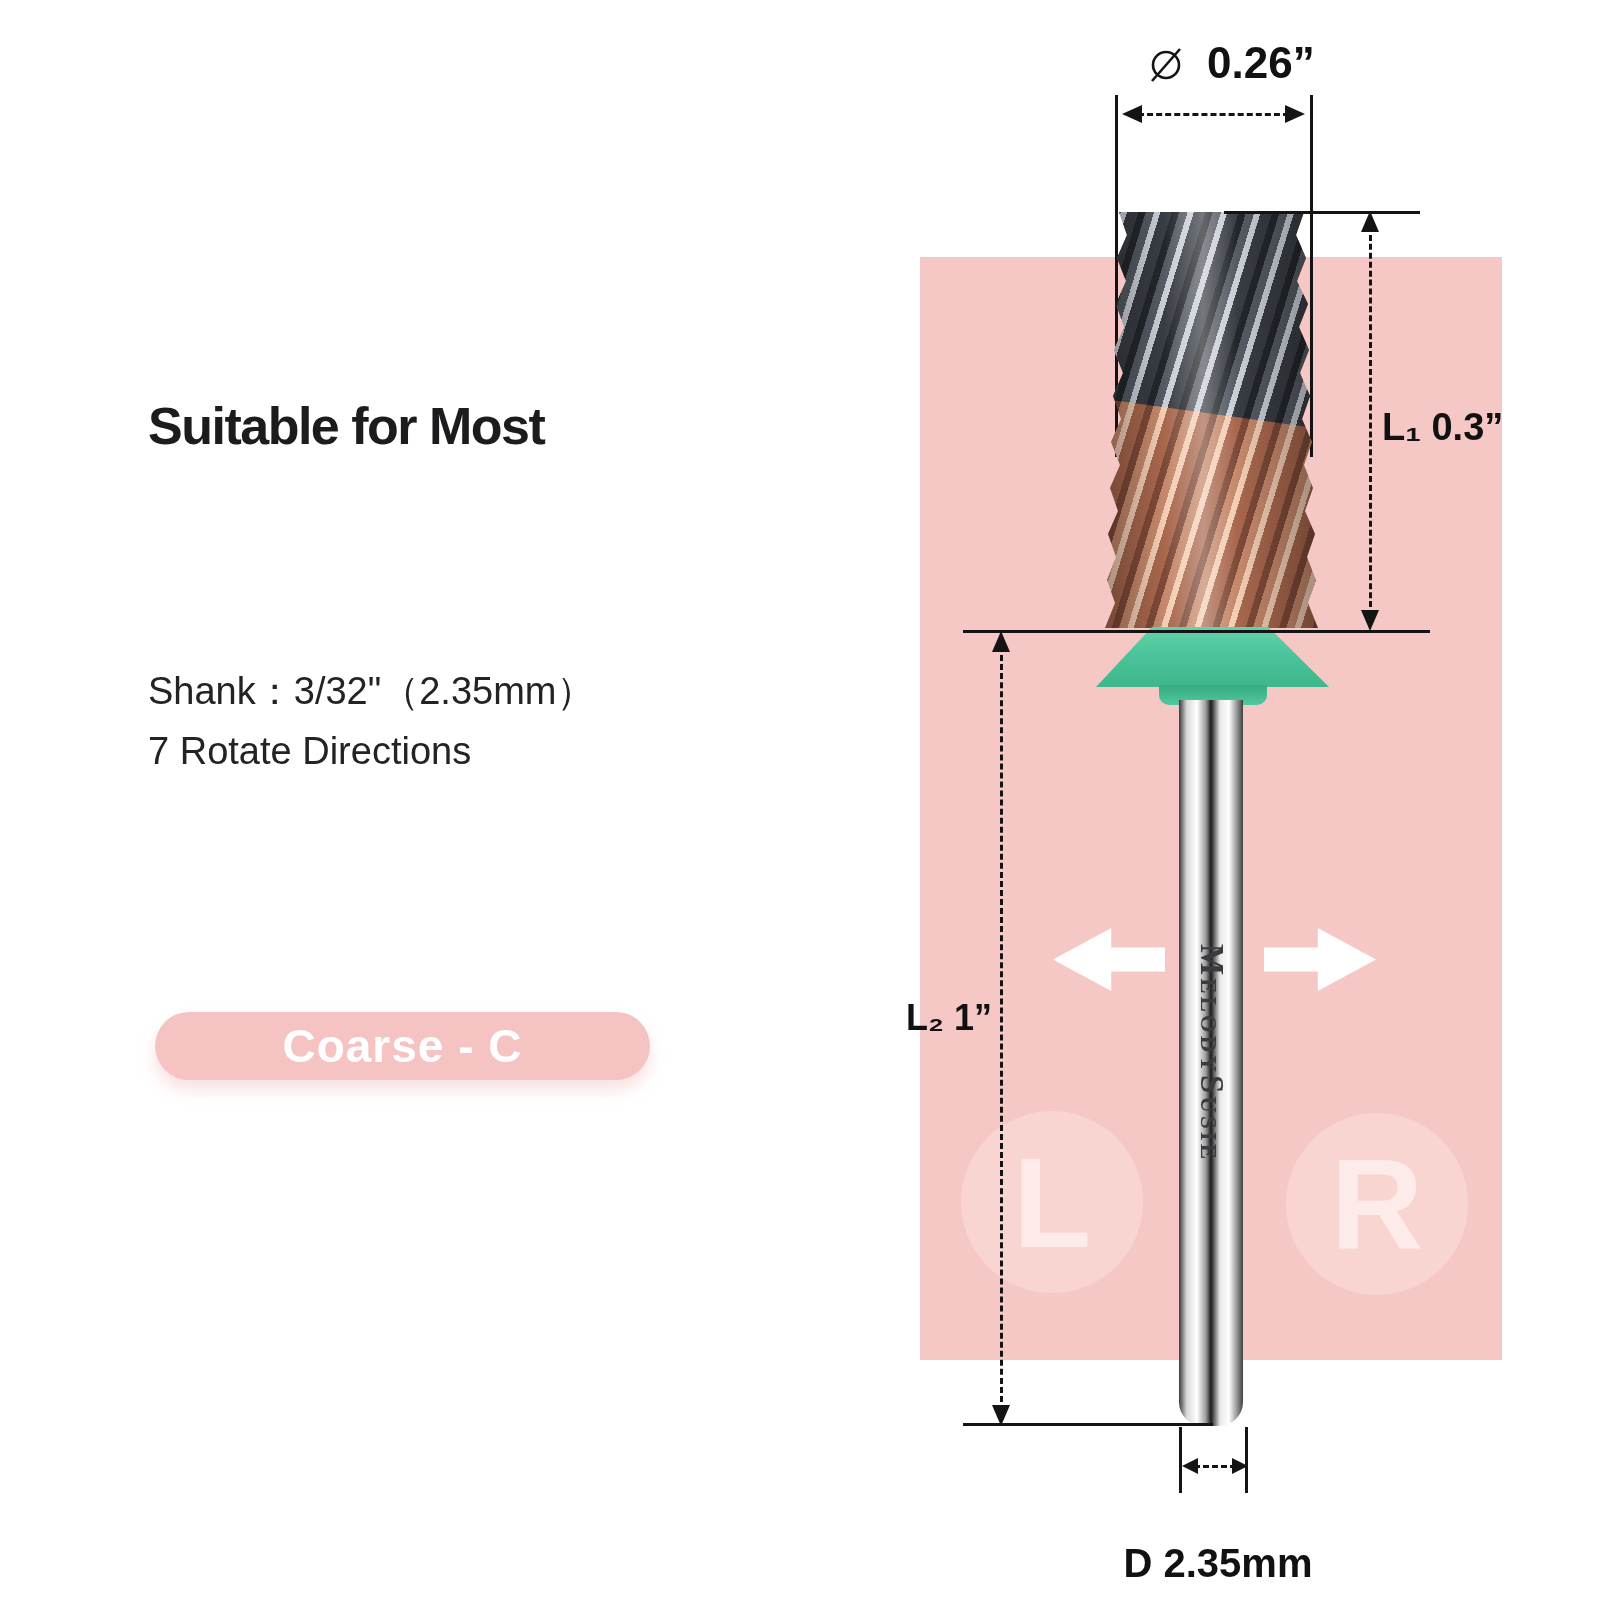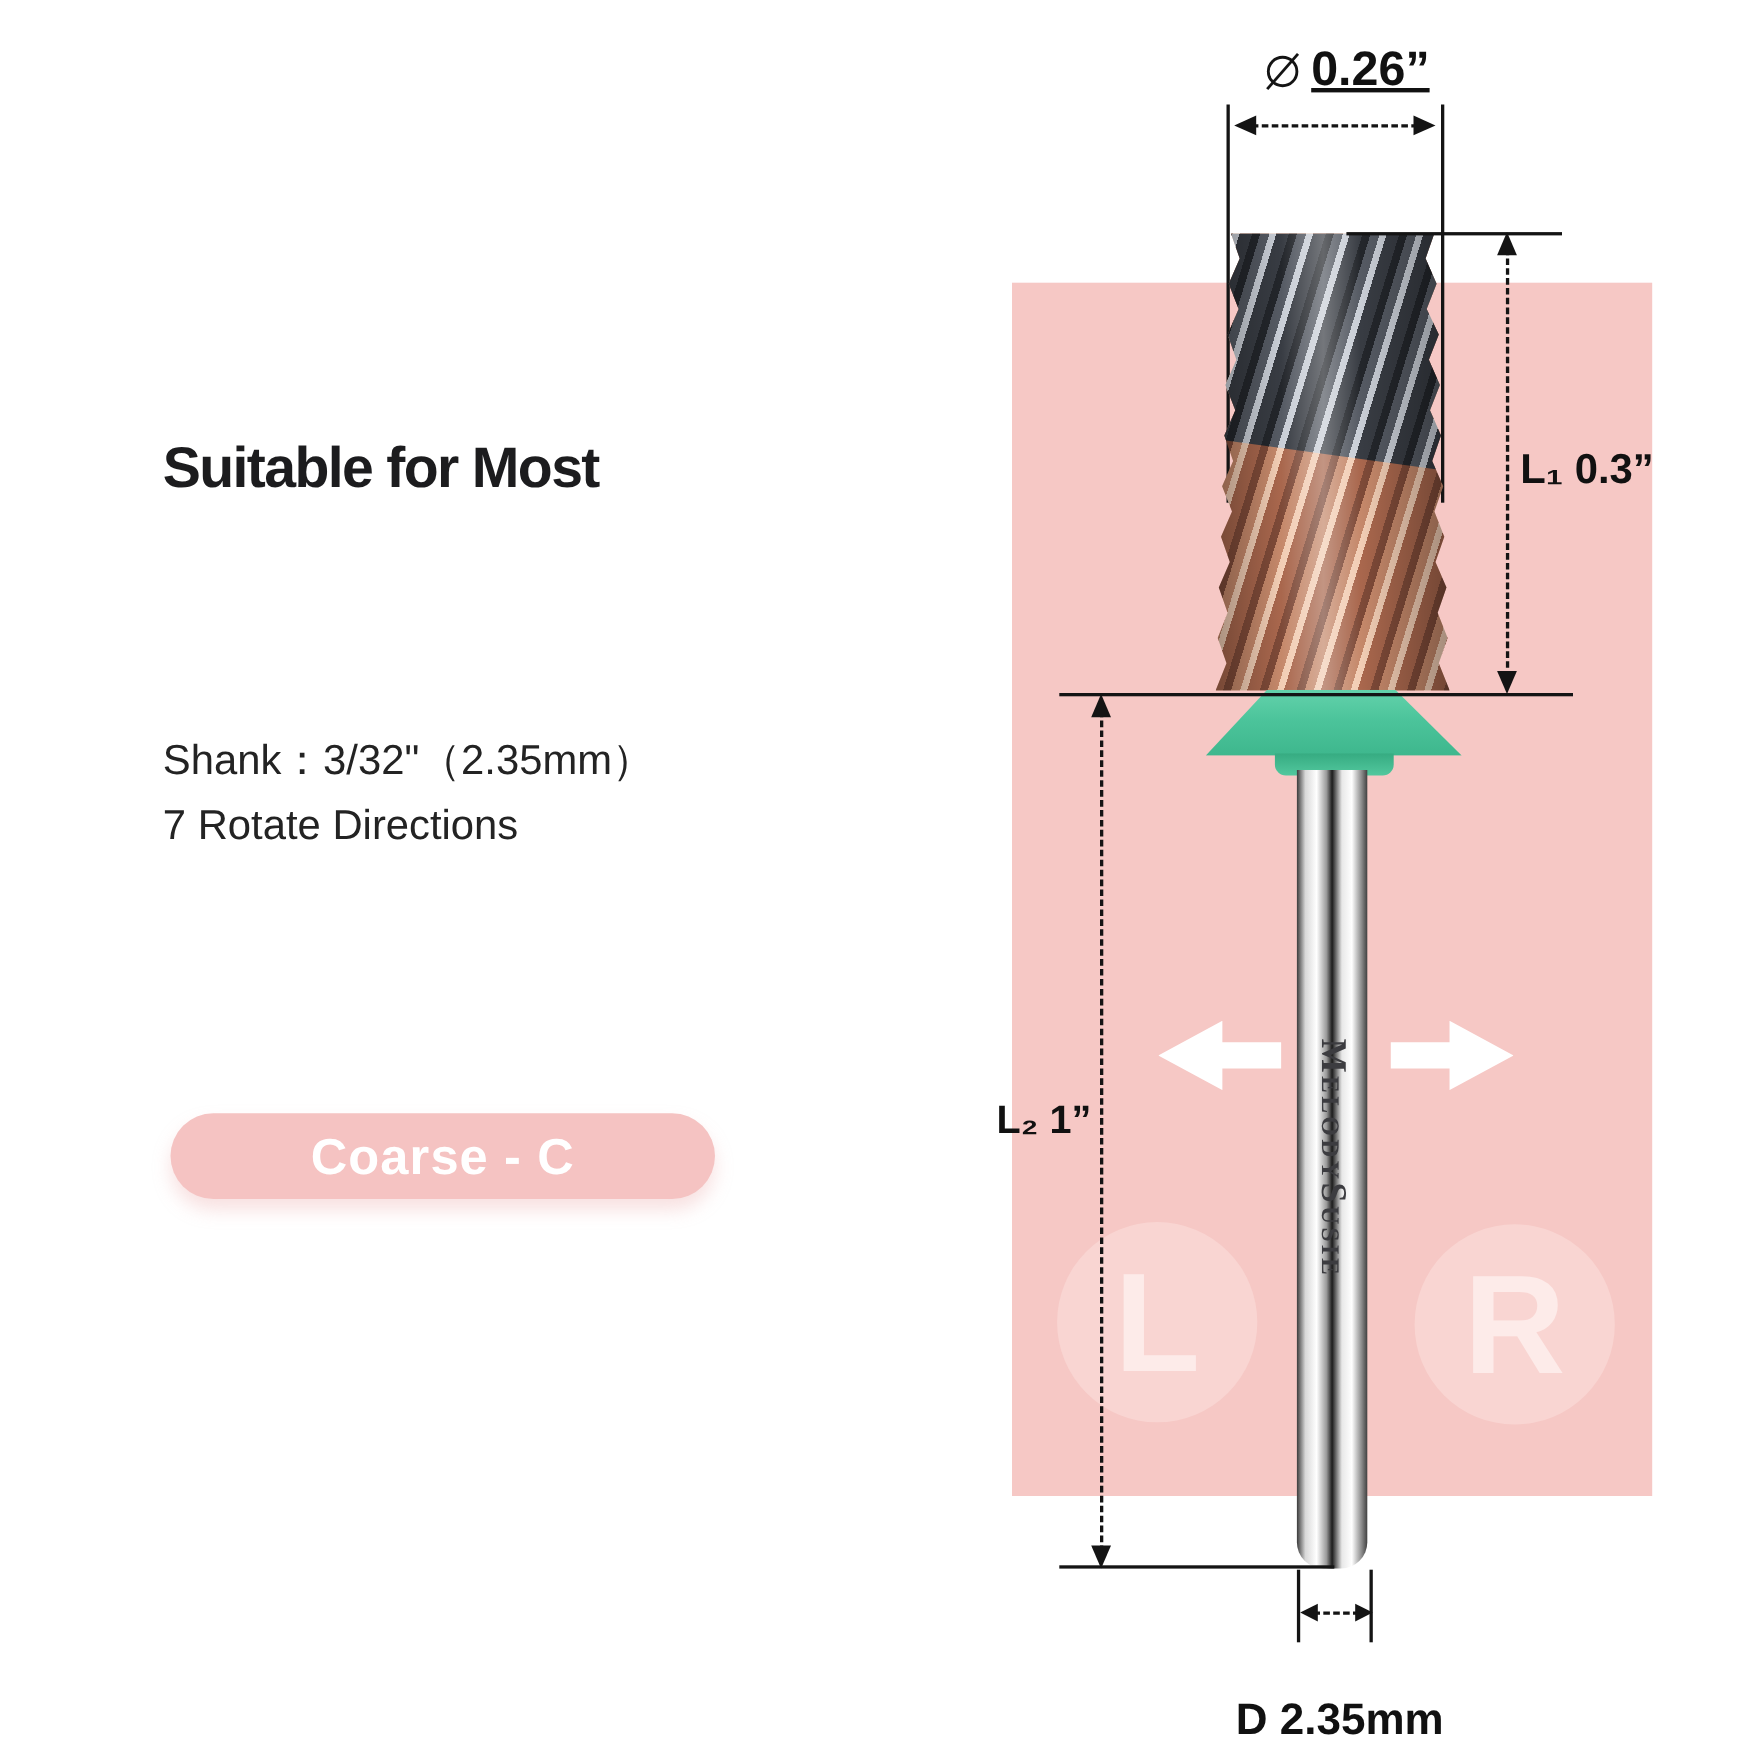--- a/index.html
+++ b/index.html
@@ -5,21 +5,21 @@
   html,body{margin:0;padding:0;background:#ffffff;}
   .canvas{position:relative;width:1600px;height:1600px;background:#ffffff;overflow:hidden;
           font-family:"Liberation Sans","DejaVu Sans",sans-serif;}
 
   
   .title{position:absolute;left:148px;top:384px;font-size:52px;line-height:84px;
          font-weight:bold;color:#1c1c1e;letter-spacing:-1.5px;}
   .spec{position:absolute;left:148px;font-size:38px;color:#232323;}
   .spec1{top:666px;}
   .spec2{top:730px;}
-  .pill{position:absolute;left:155px;top:1012px;width:495px;height:78px;border-radius:39px;
+  .pill{position:absolute;left:155px;top:1012px;width:495px;height:68px;border-radius:39px;
         background:#f5c3c2;display:flex;align-items:center;justify-content:center;
         box-shadow:0 10px 16px rgba(235,170,170,0.35);}
   .pill span{color:#ffffff;font-size:46px;font-weight:bold;letter-spacing:1px;}
 
   
   .stage{position:absolute;left:920px;top:257px;width:582px;height:1103px;background:#f6c8c5;z-index:1;}
   .rot-circle{position:absolute;width:182px;height:182px;border-radius:50%;background:#f9d5d2;
               display:flex;align-items:center;justify-content:center;z-index:1;}
   .rot-circle span{color:#fdebe9;font-size:128px;font-weight:bold;}
   .circ-l{left:961px;top:1111px;}
@@ -53,21 +53,21 @@
     letter-spacing:3px;color:#3c3c40;font-variant:small-caps;}
 
   
   .warrow{position:absolute;top:928px;width:112px;height:63px;background:#ffffff;z-index:5;}
   .warrow-left{left:1053px;clip-path:polygon(0 50%,52% 0,52% 31%,100% 31%,100% 69%,52% 69%,52% 100%);}
   .warrow-right{left:1264px;clip-path:polygon(100% 50%,48% 0,48% 31%,0 31%,0 69%,48% 69%,48% 100%);}
   .hline{position:absolute;height:2.5px;background:#141414;z-index:6;}
   .vline{position:absolute;width:2.5px;background:#141414;z-index:2;}
   .vline.over{z-index:6;}
   .dim-label{position:absolute;font-weight:bold;color:#111111;z-index:6;}
-  .dia-label{left:1146px;top:38px;display:flex;align-items:center;gap:6px;font-size:44px;text-decoration:underline;}
+  .dia-label{left:1146px;top:38px;display:flex;align-items:center;gap:21px;font-size:44px;}
   .l1-label{left:1382px;top:406px;font-size:38px;}
   .l2-label{left:906px;top:997px;font-size:36px;}
   .d-label{left:1120px;top:1541px;width:196px;text-align:center;font-size:40px;}
 
   .hdash-arrow{position:absolute;height:22px;z-index:6;}
   .hdash-arrow .hd-line{position:absolute;top:10px;left:16px;right:16px;border-top:3px dashed #141414;}
   .tri{position:absolute;width:0;height:0;}
   .tri-left{top:2px;left:0;border-top:9px solid transparent;border-bottom:9px solid transparent;border-right:20px solid #141414;}
   .tri-right{top:2px;right:0;border-top:9px solid transparent;border-bottom:9px solid transparent;border-left:20px solid #141414;}
   .hdash-arrow.small .hd-line{top:9px;left:12px;right:12px;}

